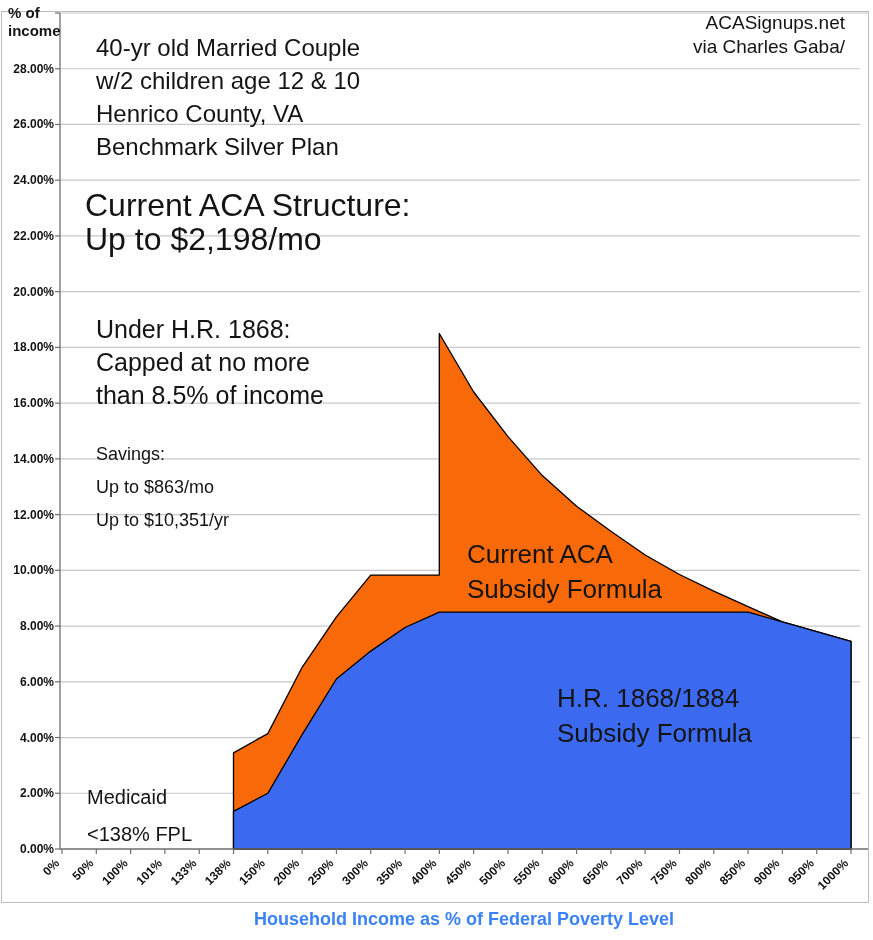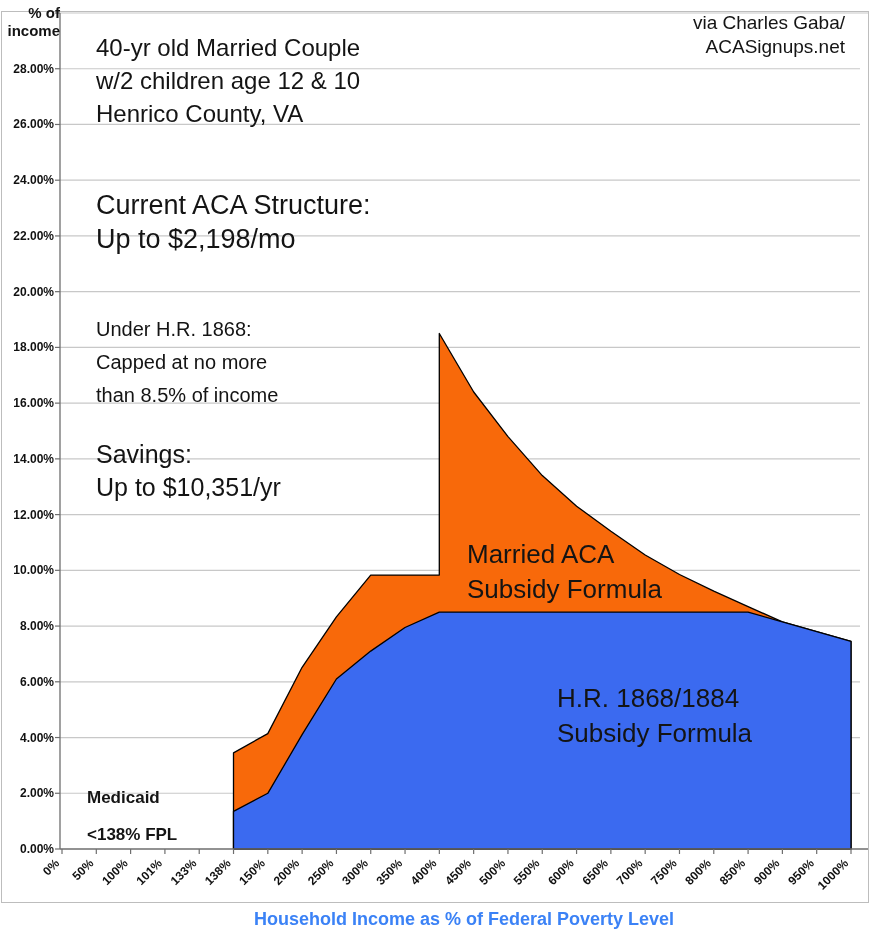--- a/index.html
+++ b/index.html
@@ -9,29 +9,29 @@
   }
   #outer-frame{
     position:absolute;left:1px;top:11px;width:868px;height:892px;
     border:1px solid #bdbdbd;box-sizing:border-box;pointer-events:none;
   }
   #chart-svg{position:absolute;left:0;top:0;}
   .svg-ylab{font:700 12px "Liberation Sans",sans-serif;fill:#111;}
   .svg-xlab{font:700 12px "Liberation Sans",sans-serif;fill:#111;}
   .ann{position:absolute;font-weight:500;color:#141414;white-space:nowrap;}
   .ann div{white-space:nowrap;}
-  #y-axis-title{left:2px;top:4px;width:58px;text-align:right;font:700 15px/18px "Liberation Sans",sans-serif;}
+  #y-axis-title{left:8px;top:4px;width:58px;text-align:left;font:700 15px/18px "Liberation Sans",sans-serif;}
   #attribution{top:11px;right:28px;text-align:right;font:500 19px/24px "Liberation Sans",sans-serif;}
   #scenario-note{left:96px;top:31px;font-size:24px;line-height:33px;}
-  #current-aca-note{left:96px;top:188px;font-size:27px;line-height:34px;}
-  #hr1868-note{left:96px;top:313px;font-size:20px;line-height:33px;}
-  #savings-note{left:96px;top:438px;font-size:25px;line-height:33px;}
+  #current-aca-note{left:85px;top:188px;font-size:32px;line-height:34px;}
+  #hr1868-note{left:96px;top:313px;font-size:25px;line-height:33px;}
+  #savings-note{left:96px;top:438px;font-size:18px;line-height:33px;}
   #orange-area-label{left:467px;top:537px;font-size:26px;line-height:35px;}
   #blue-area-label{left:514px;top:681px;font-size:26px;line-height:35px;margin-left:43px;}
-  #medicaid-label{left:87px;top:779px;font-size:17px;line-height:37px;font-weight:bold;}
+  #medicaid-label{left:87px;top:779px;font-size:20px;line-height:37px;}
   #x-axis-title{position:absolute;left:60px;top:908px;width:808px;text-align:center;
     font:600 18px/22px "Liberation Sans",sans-serif;color:#3b82f6;}
 </style>
 </head>
 <body>
 
 <div id="stage">
 
   <svg id="chart-svg" width="873" height="940">
       <line x1="60" y1="793.2666666666667" x2="860" y2="793.2666666666667" stroke="#c8c8c8" stroke-width="1.2"></line>
@@ -135,48 +135,50 @@
     </svg>
 
   <div id="outer-frame"></div>
 
   <div class="ann" id="y-axis-title">
     <div>% of</div>
     <div>income</div>
   </div>
 
   <div class="ann" id="attribution">
+    <div>ACASignups.net</div>
     <div>via Charles Gaba/</div>
-    <div>ACASignups.net</div>
   </div>
 
   <div class="ann" id="scenario-note">
     <div>40-yr old Married Couple</div>
     <div>w/2 children age 12 &amp; 10</div>
     <div>Henrico County, VA</div>
+    <div>Benchmark Silver Plan</div>
   </div>
 
   <div class="ann" id="current-aca-note">
     <div>Current ACA Structure:</div>
     <div>Up to $2,198/mo</div>
   </div>
 
   <div class="ann" id="hr1868-note">
     <div>Under H.R. 1868:</div>
     <div>Capped at no more</div>
     <div>than 8.5% of income</div>
   </div>
 
   <div class="ann" id="savings-note">
     <div>Savings:</div>
+    <div>Up to $863/mo</div>
     <div>Up to $10,351/yr</div>
   </div>
 
   <div class="ann" id="orange-area-label">
-    <div>Married ACA</div>
+    <div>Current ACA</div>
     <div>Subsidy Formula</div>
   </div>
 
   <div class="ann" id="blue-area-label">
     <div>H.R. 1868/1884</div>
     <div>Subsidy Formula</div>
   </div>
 
   <div class="ann" id="medicaid-label">
     <div>Medicaid</div>

